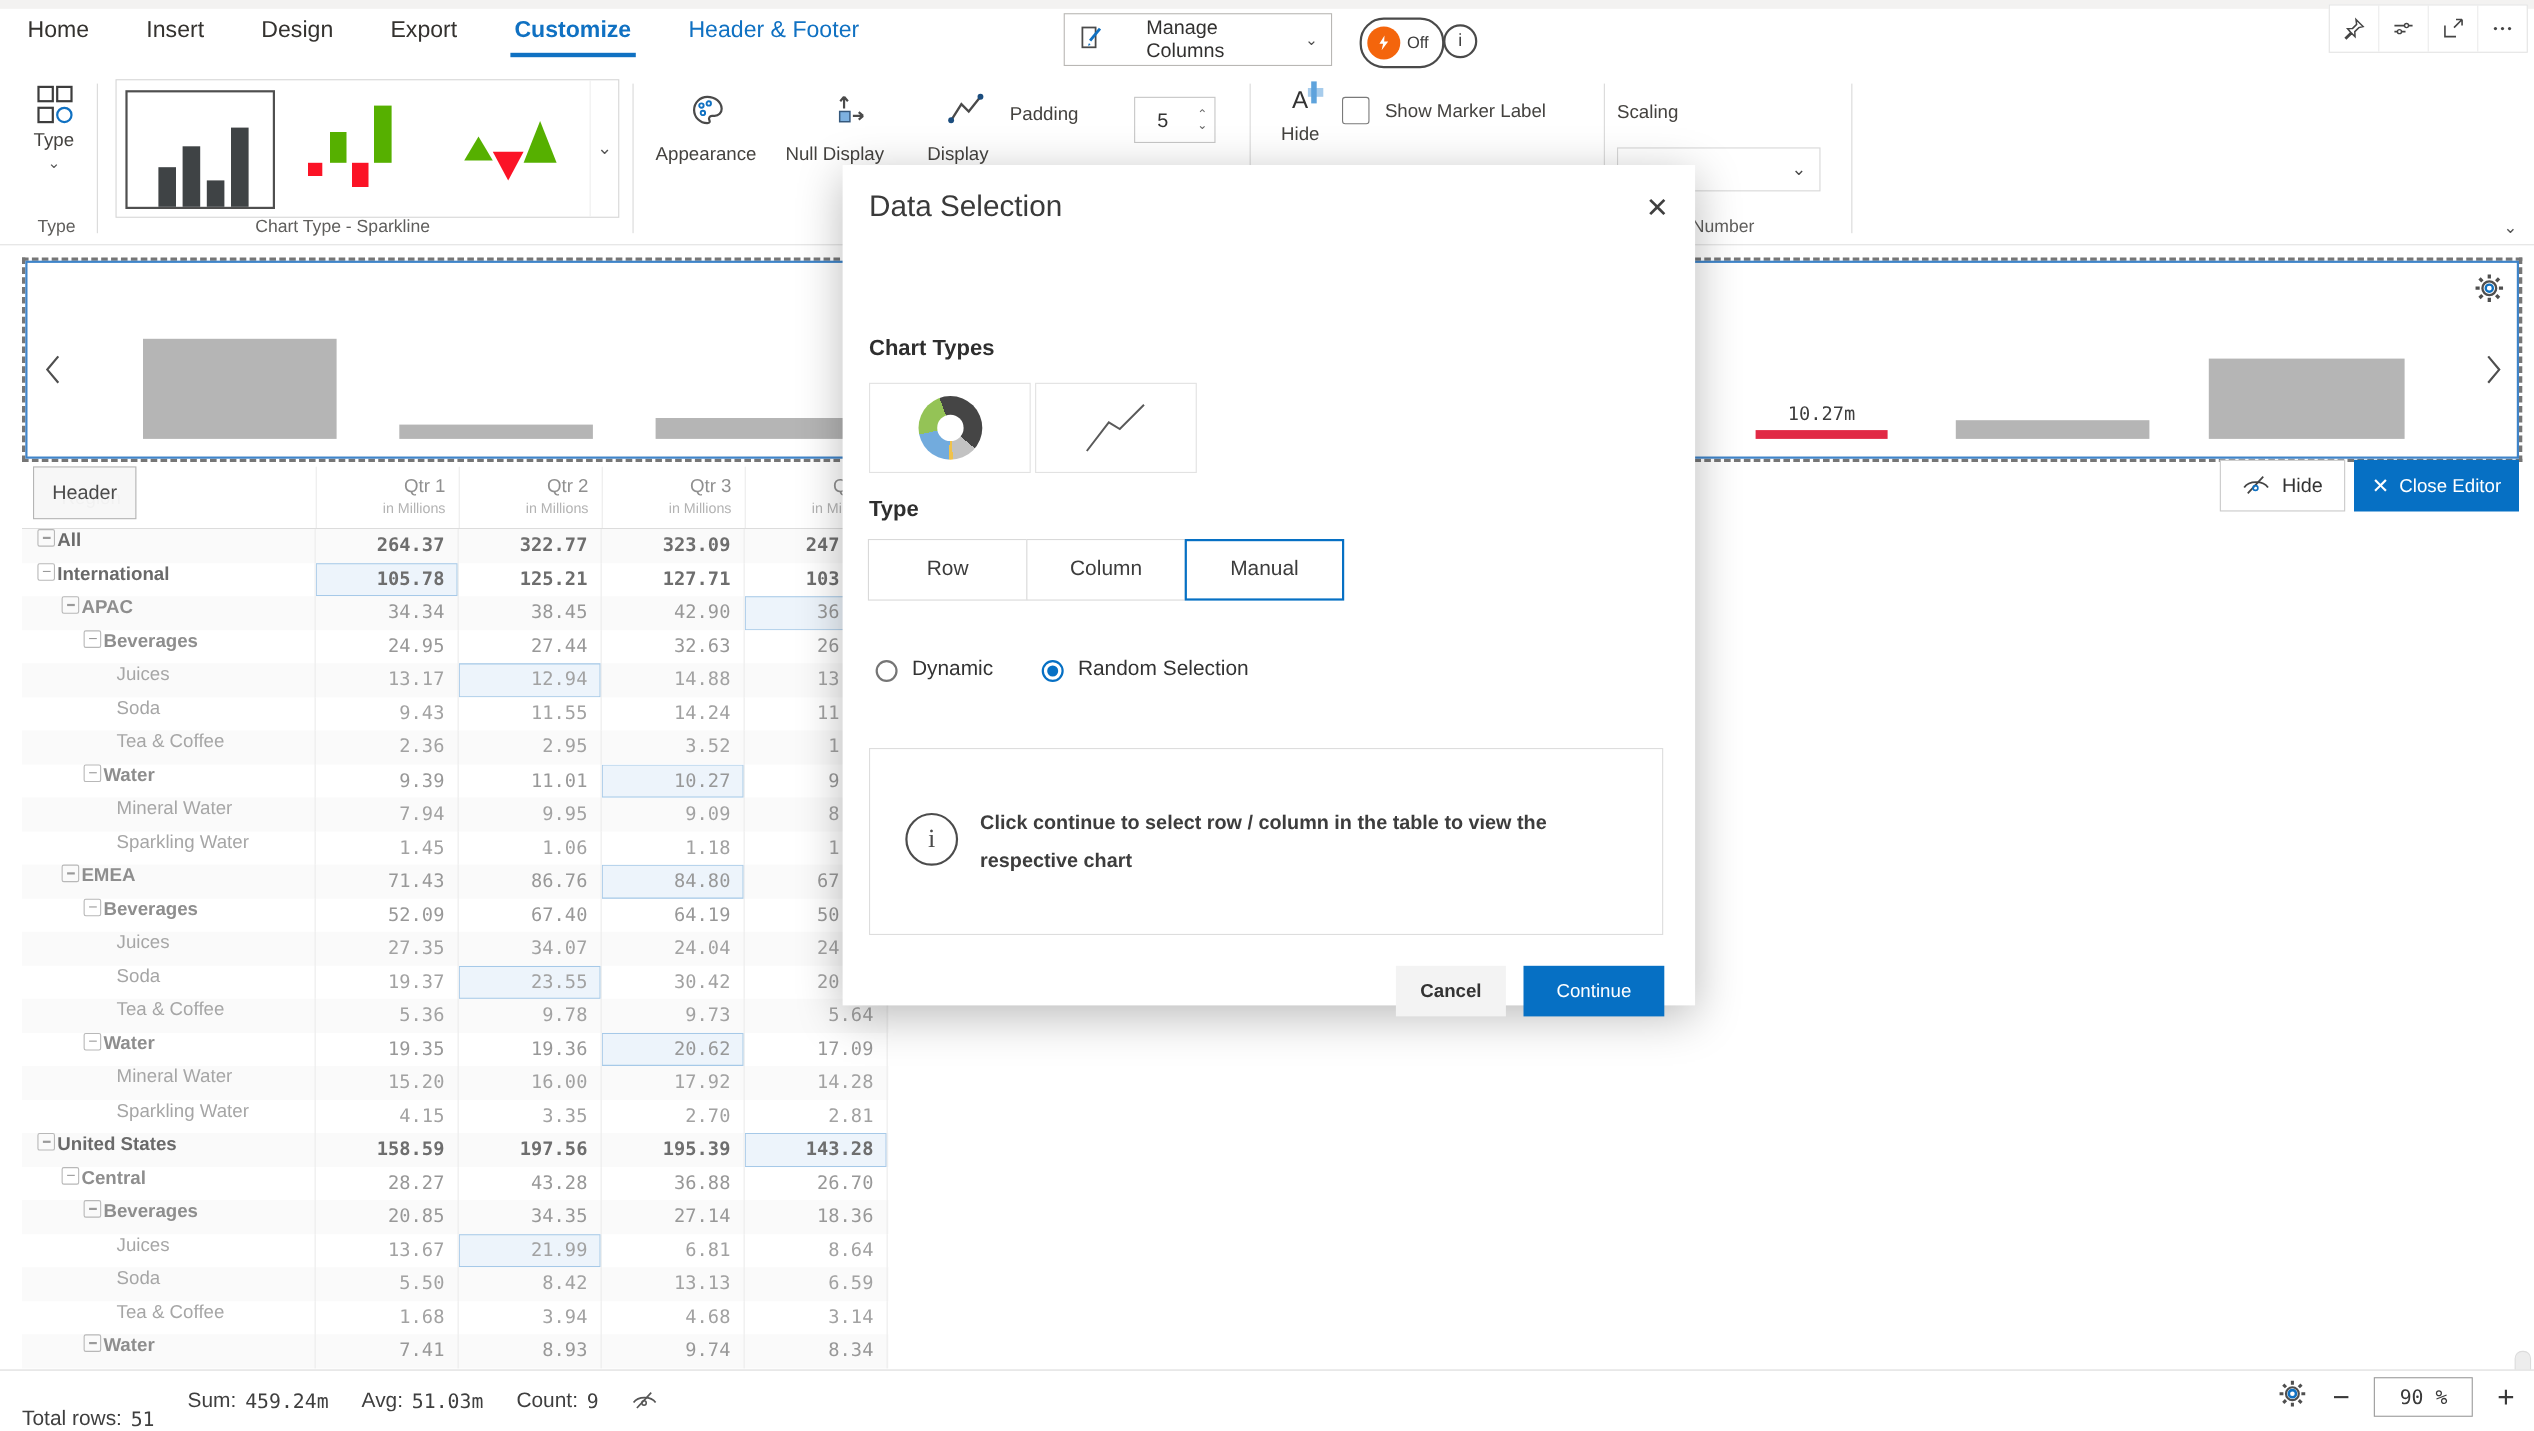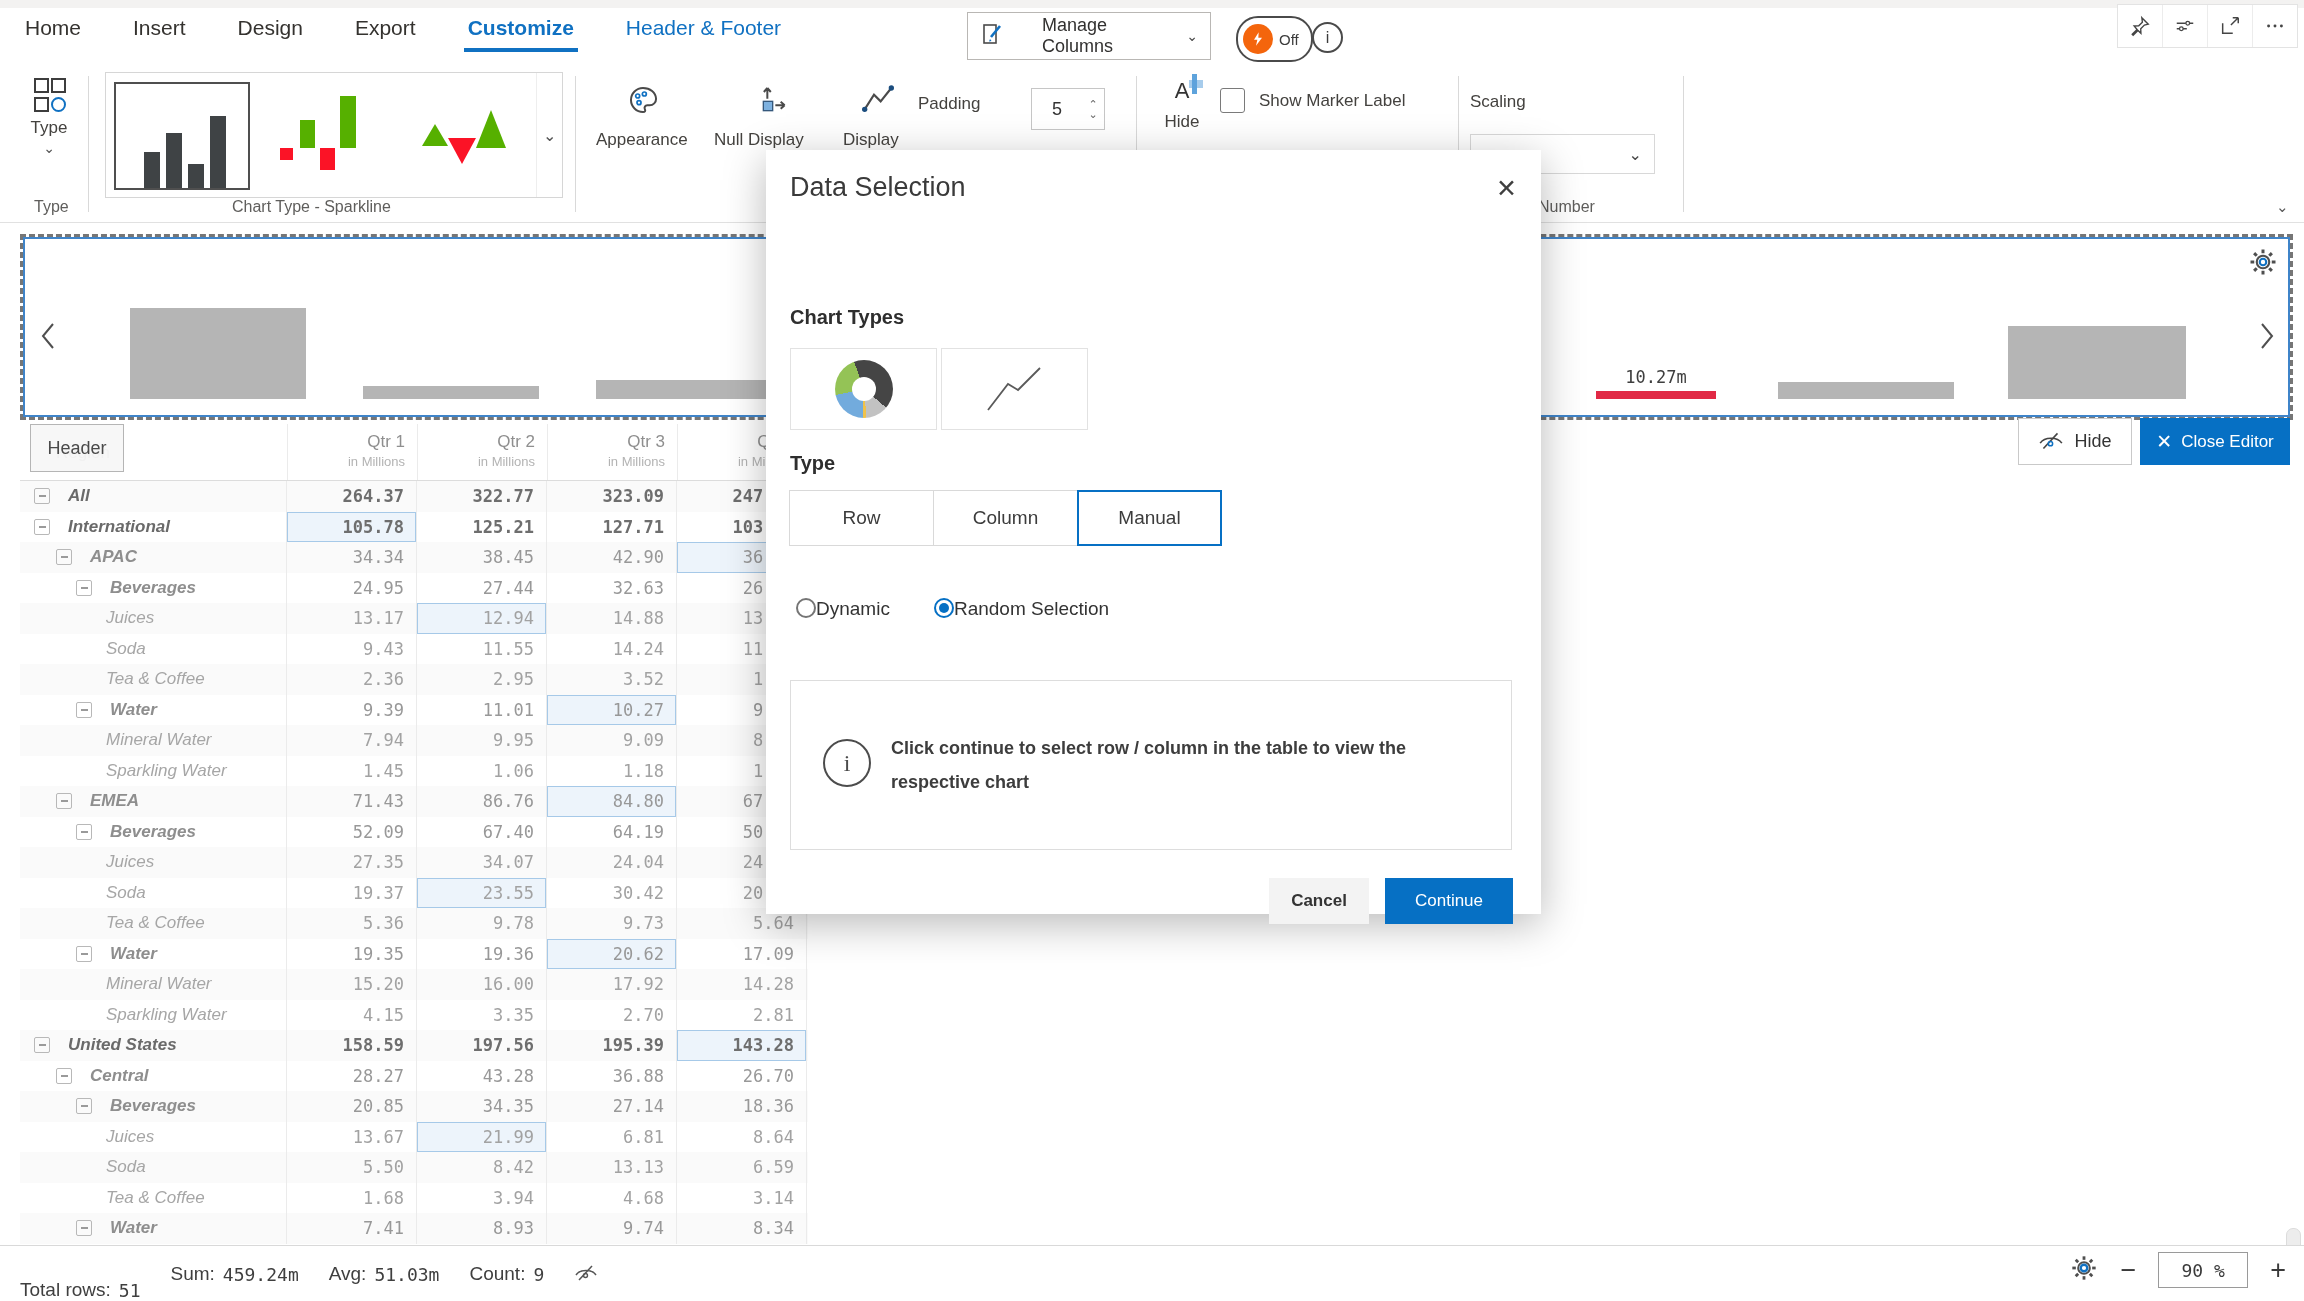--- a/index.html
+++ b/index.html
@@ -91,21 +91,21 @@
   
   #table{position:absolute;left:20px;top:424px;width:788px;height:821px;z-index:1;overflow:hidden;}
   #thead{display:flex;height:57px;border-bottom:1px solid #dcdcdc;box-sizing:border-box;justify-content:flex-end;}
   .hcell{box-sizing:border-box;border-right:1px solid #ebebeb;padding:8px 12px 0 0;text-align:right;}
   .hcell .t{font-size:17px;color:#8f8f8f;}
   .hcell .s{font-size:13px;color:#b3b3b3;margin-top:2px;}
   .labcol{width:267px;}
   .valcol{width:130px;}
   .trow{display:flex;height:30.5px;align-items:stretch;}
   .trow.alt{background:#fafafa;}
-  .lcell{width:267px;box-sizing:border-box;border-right:1px solid #ebebeb;display:flex;align-items:center;gap:18px;font-style:italic;}
+  .lcell{width:267px;box-sizing:border-box;border-right:1px solid #ebebeb;display:flex;align-items:flex-start;gap:2px;}
   .vcell{width:130px;box-sizing:border-box;border-right:1px solid #ebebeb;display:flex;align-items:center;justify-content:flex-end;
          padding-right:12px;font-size:17px;cursor:pointer;}
   .vcell.hl{background:#edf4fb;box-shadow:inset 0 0 0 1px #a6c9e8;}
   .exp{width:14px;height:14px;border:1px solid #b8b8b8;border-radius:2px;display:flex;align-items:center;justify-content:center;flex:none;cursor:pointer;}
   .exp::after{content:"";width:7px;height:1.6px;background:#9a9a9a;}
   .lv01 .lab{font-weight:700;color:#6a6a6a;font-size:17px;}
   .lv23 .lab{font-weight:700;color:#8e8e8e;font-size:17px;}
   .leaf .lab{font-weight:400;color:#a6a6a6;font-size:17px;}
   .lv01 .vcell{font-weight:700;color:#6e6e6e;}
   .lv23 .vcell{color:#989898;}
@@ -132,21 +132,21 @@
   #tiles{position:absolute;left:24px;top:198px;display:flex;gap:4px;}
   .mtile{width:145px;height:80px;border:1px solid #e2e2e2;display:flex;align-items:center;justify-content:center;cursor:pointer;background:#fff;}
   #donut{width:58px;height:58px;border-radius:50%;position:relative;
          background:conic-gradient(from -10deg,#454545 0deg 140deg,#c2c2c2 140deg 185deg,#f0c24b 185deg 193deg,#72abdd 193deg 268deg,#94c356 268deg 350deg,#454545 350deg 360deg);}
   #donut::after{content:"";position:absolute;left:17px;top:17px;width:24px;height:24px;border-radius:50%;background:#fff;}
   #segmented{position:absolute;left:24px;top:340px;display:flex;}
   .segbtn{width:145px;height:56px;border:1px solid #d9d9d9;margin-left:-1px;display:flex;align-items:center;justify-content:center;
           font-size:19px;color:#3c3c3c;cursor:pointer;background:#fff;box-sizing:border-box;}
   .segbtn.sel{border:2px solid var(--accent);z-index:1;}
   #radios{position:absolute;left:30px;top:448px;display:flex;gap:44px;align-items:center;}
-  .radioitem{display:flex;align-items:flex-start;cursor:pointer;}
+  .radioitem{display:flex;align-items:flex-end;gap:13px;cursor:pointer;}
   .rdot{width:20px;height:20px;border:2px solid #757575;border-radius:50%;box-sizing:border-box;background:#fff;}
   .rdot.on{border:2px solid var(--accent);position:relative;}
   .rdot.on::after{content:"";position:absolute;left:3px;top:3px;width:10px;height:10px;border-radius:50%;background:var(--accent);}
   .radioitem .rlab{font-size:19px;color:#333;}
   #infobox{position:absolute;left:24px;top:530px;width:722px;height:170px;border:1px solid #ddd;box-sizing:border-box;}
   #infoicon{position:absolute;left:32px;top:58px;width:44px;height:44px;border:2.5px solid #4c4c4c;border-radius:50%;
             display:flex;align-items:center;justify-content:center;font-size:24px;color:#4c4c4c;font-family:"Liberation Serif",serif;}
   #infotext{position:absolute;left:100px;top:50px;width:580px;font-size:18px;font-weight:700;color:#3d3d3d;line-height:34px;}
   #cancelbtn{position:absolute;right:172px;top:728px;width:100px;height:46px;background:#f3f3f3;display:flex;align-items:center;justify-content:center;
              font-size:17px;font-weight:700;color:#333;cursor:pointer;}

